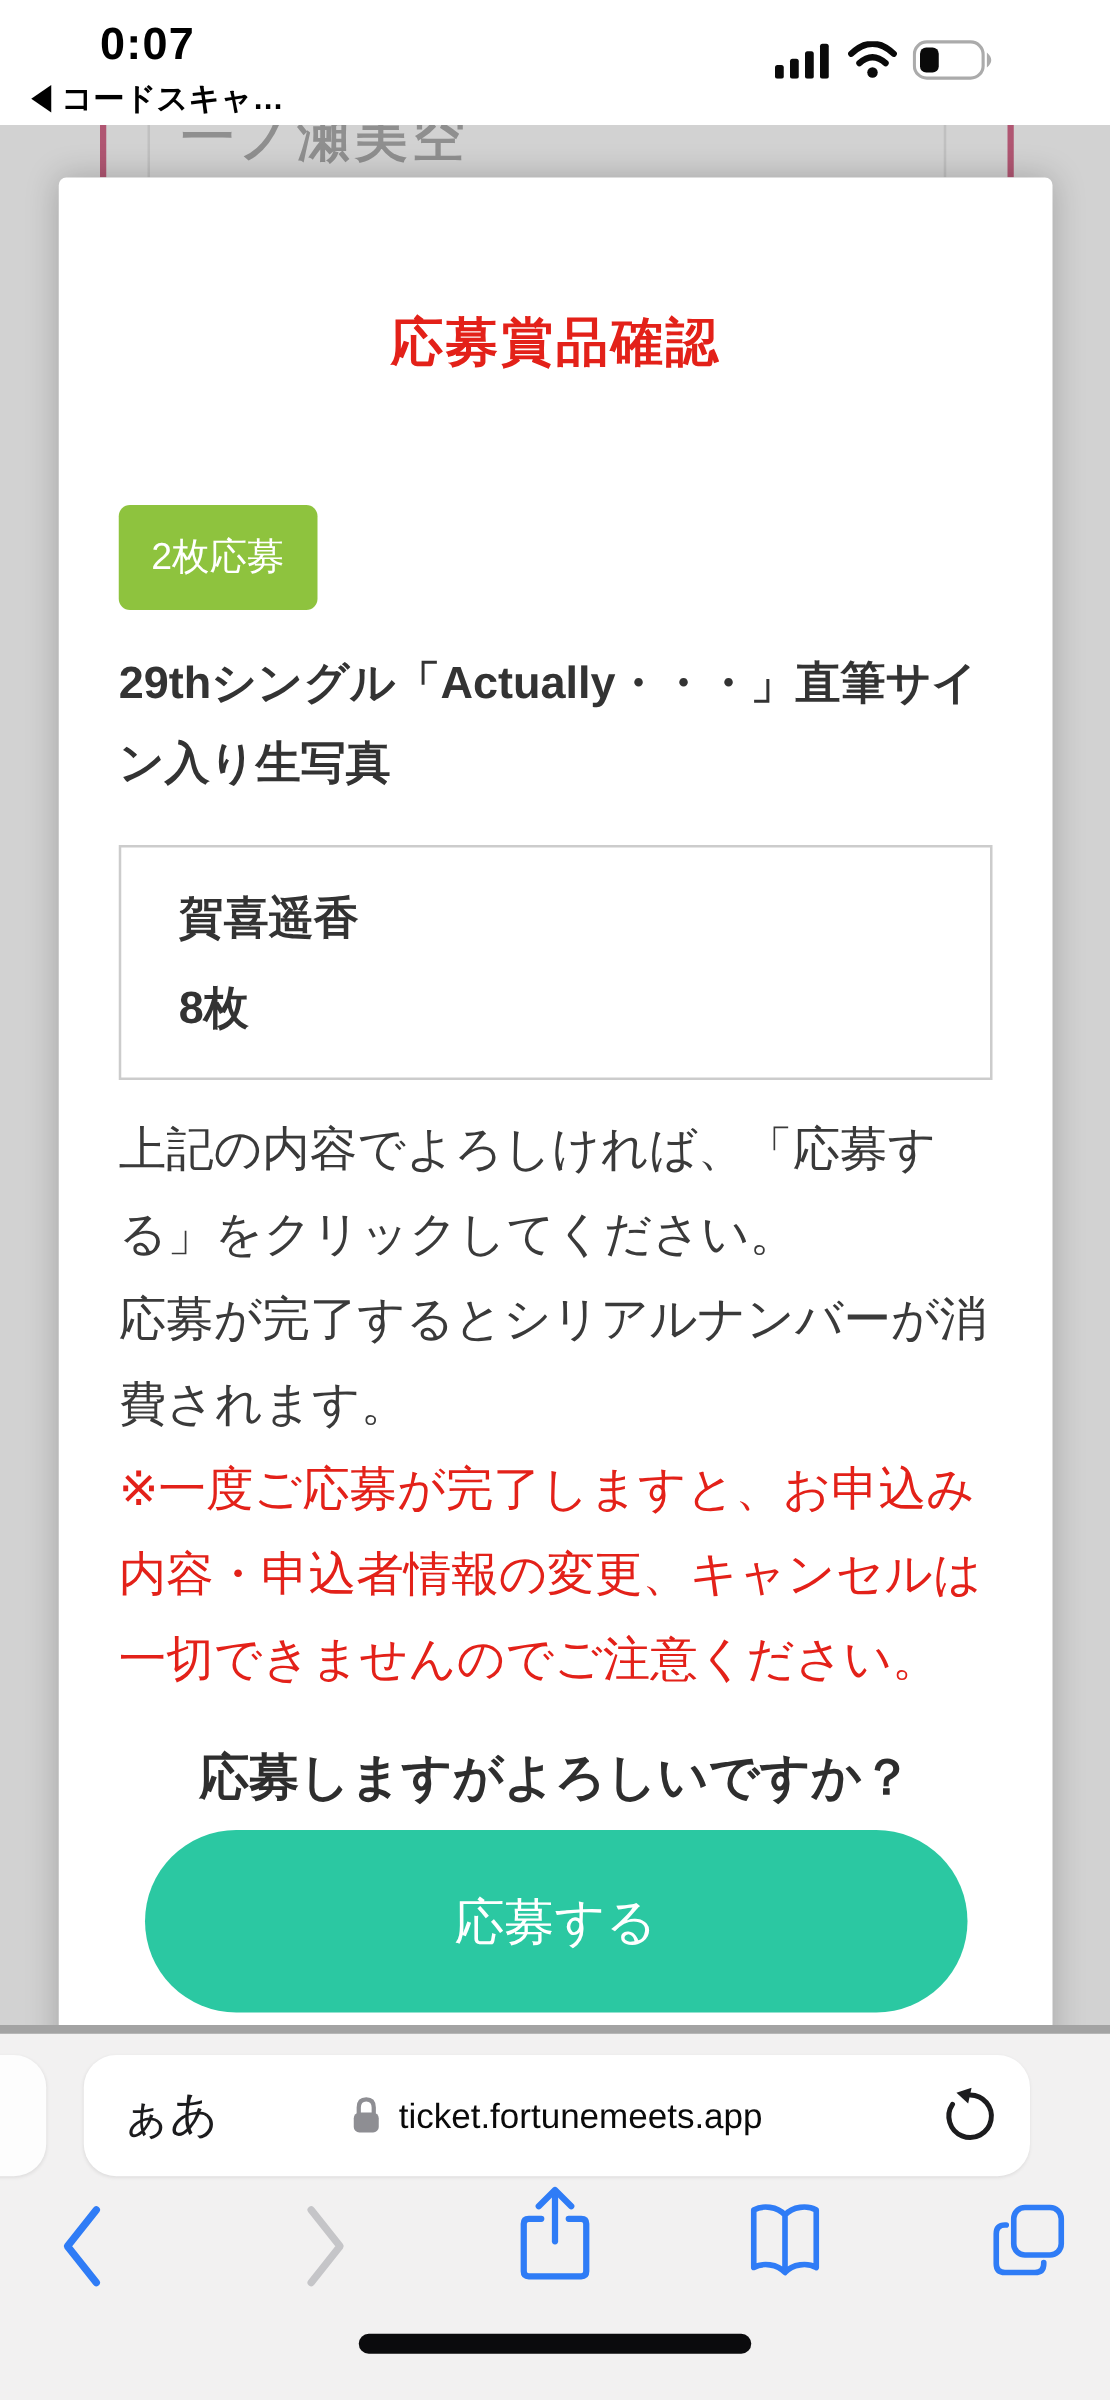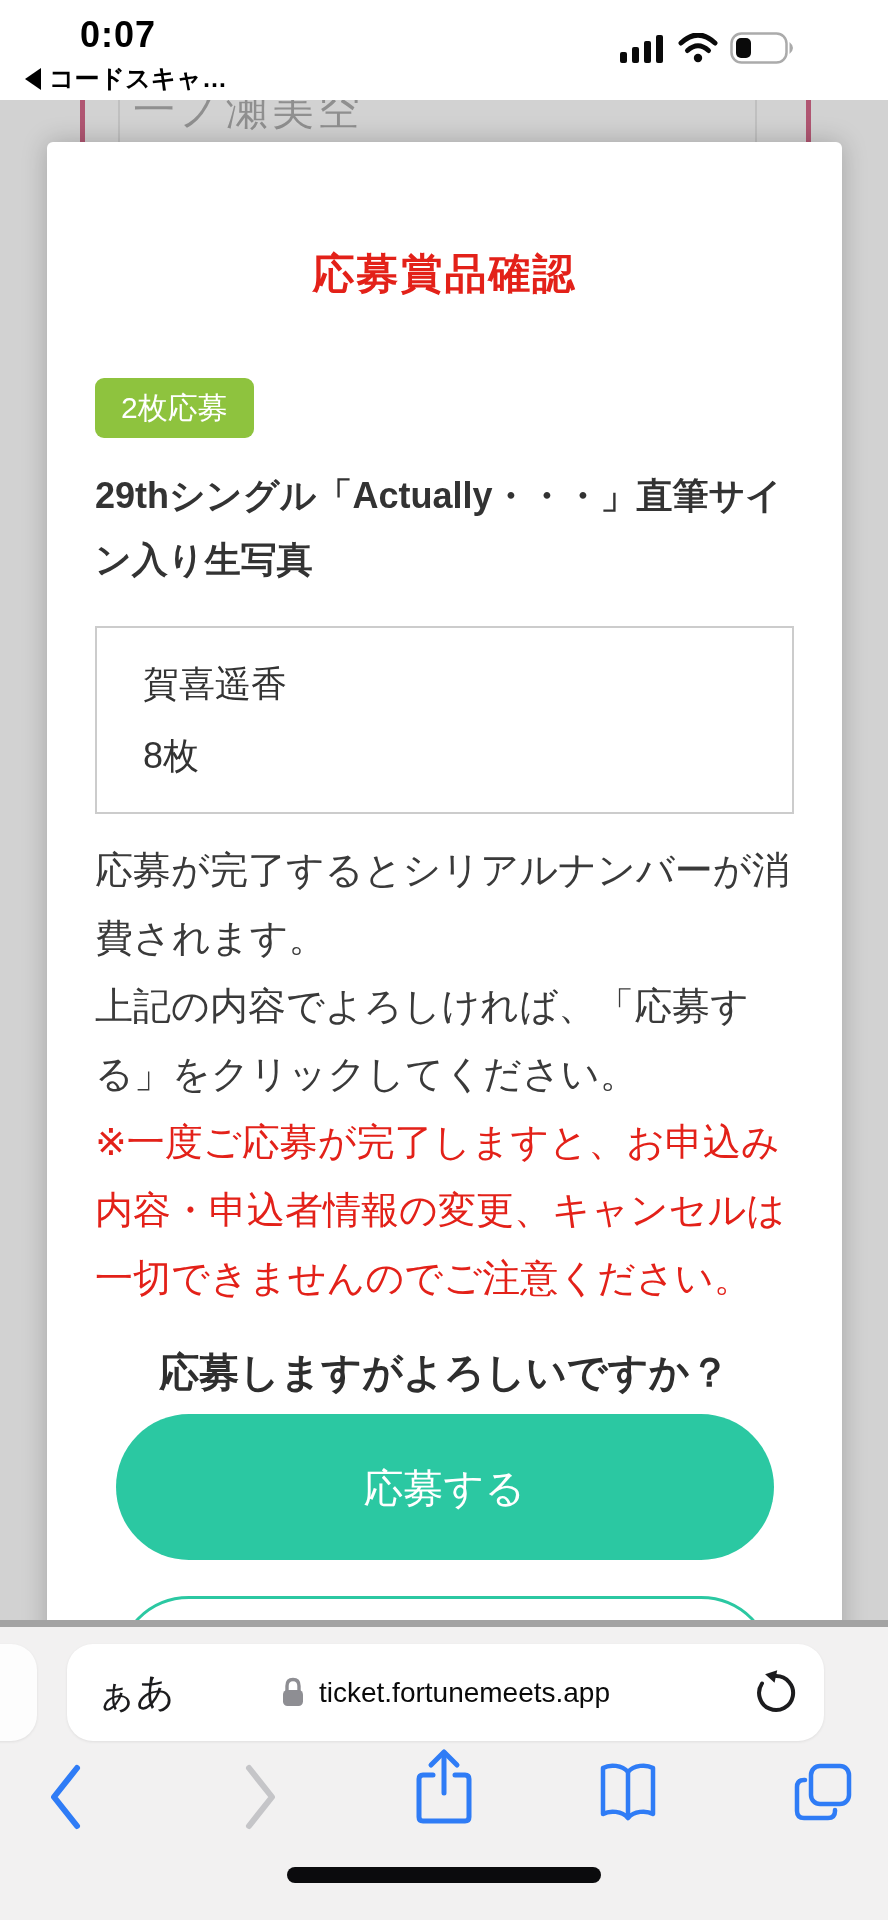--- a/index.html
+++ b/index.html
@@ -11,37 +11,37 @@
   }
   
   .statusbar{position:absolute;left:0;top:0;width:830px;height:100px;background:#fff;z-index:30;}
   .time{position:absolute;left:80px;top:14px;font-size:36px;font-weight:700;color:#000;letter-spacing:1px;}
   .back-to-app{position:absolute;left:25px;top:62px;font-size:25px;font-weight:700;color:#000;display:flex;align-items:center;gap:8px;}
   .tri-left{width:0;height:0;border-top:11px solid transparent;border-bottom:11px solid transparent;border-right:16px solid #000;}
   .sb-icons{position:absolute;right:36px;top:32px;display:flex;align-items:center;gap:12px;}
   
   .dim-bg{position:absolute;left:0;top:100px;width:888px;height:1535px;background:#d2d2d2;z-index:1;}
   .behind-strip{position:absolute;left:0;top:0;width:888px;height:42px;overflow:hidden;}
-  .behind-name{position:absolute;left:133px;top:-18px;font-size:42px;font-weight:400;color:#8f8f8f;letter-spacing:4px;}
+  .behind-name{position:absolute;left:145px;top:-18px;font-size:42px;font-weight:700;color:#8f8f8f;letter-spacing:4px;}
   .pinkbar{position:absolute;top:0;width:5px;height:42px;background:#b05672;}
   .pinkbar.l{left:80px;} .pinkbar.r{left:806px;}
   .fieldline{position:absolute;top:0;width:2px;height:42px;background:#c0c0c0;}
   .fieldline.l{left:118px;} .fieldline.r{left:755px;}
   
   .modal{
     position:absolute;left:47px;top:142px;width:795px;height:1520px;
     background:#fff;border-radius:6px 6px 0 0;z-index:5;
     box-shadow:0 0 26px rgba(0,0,0,.22);
     box-sizing:border-box;padding:0 48px;overflow:hidden;color:#333;
   }
   .m-title{margin-top:106px;text-align:center;font-size:42px;line-height:52px;font-weight:700;color:#e32119;letter-spacing:2px;}
-  .badge{display:inline-block;margin-top:78px;background:#8ec33e;color:#fff;font-size:30px;line-height:36px;padding:12px 26px;border-radius:9px;}
+  .badge{display:inline-block;margin-top:104px;background:#8ec33e;color:#fff;font-size:30px;line-height:36px;padding:24px 26px;border-radius:9px;}
   .prize{margin-top:26px;font-size:36px;line-height:64px;font-weight:700;color:#333;}
   .sel-box{margin-top:34px;border:2px solid #ccc;padding:34px 46px;}
-  .sel-name,.sel-qty{font-size:36px;line-height:44px;font-weight:400;color:#333;}
+  .sel-name,.sel-qty{font-size:36px;line-height:44px;font-weight:700;color:#333;}
   .sel-qty{margin-top:28px;}
   .desc{margin-top:22px;font-size:38px;line-height:68px;color:#3a3a3a;}
   .desc p{margin:0;}
   .warning{font-size:38px;line-height:68px;color:#e32119;margin:0;}
   .question{margin-top:34px;text-align:center;font-size:40px;line-height:52px;font-weight:700;color:#2e2e2e;}
   .btn{display:block;box-sizing:border-box;width:658px;margin:16px auto;height:146px;border-radius:73px;
        font-family:inherit;font-size:40px;text-align:center;cursor:pointer;}
   .btn-submit{margin-top:16px;background:#2bc8a2;border:none;color:#fff;line-height:146px;}
   .btn-cancel{margin-top:36px;background:#fff;border:3px solid #2bc8a2;color:#2bc8a2;line-height:40px;padding-top:16px;}
   
@@ -100,22 +100,22 @@
     <div class="m-title">応募賞品確認</div>
     <div>
       <span class="badge">2枚応募</span>
     </div>
     <div class="prize">29thシングル「Actually・・・」直筆サイン入り生写真</div>
     <div class="sel-box">
       <div class="sel-name">賀喜遥香</div>
       <div class="sel-qty">8枚</div>
     </div>
     <div class="desc">
+      <p>上記の内容でよろしければ、「応募する」をクリックしてください。</p>
       <p>応募が完了するとシリアルナンバーが消費されます。</p>
-      <p>上記の内容でよろしければ、「応募する」をクリックしてください。</p>
     </div>
     <p class="warning">※一度ご応募が完了しますと、お申込み内容・申込者情報の変更、キャンセルは一切できませんのでご注意ください。</p>
     <div class="question">応募しますがよろしいですか？</div>
     <button class="btn btn-submit">応募する</button>
     <button class="btn btn-cancel">キャンセル</button>
   </div>
 
   <div class="chrome">
     <div class="tab-peek"></div>
     <div class="url-pill">

